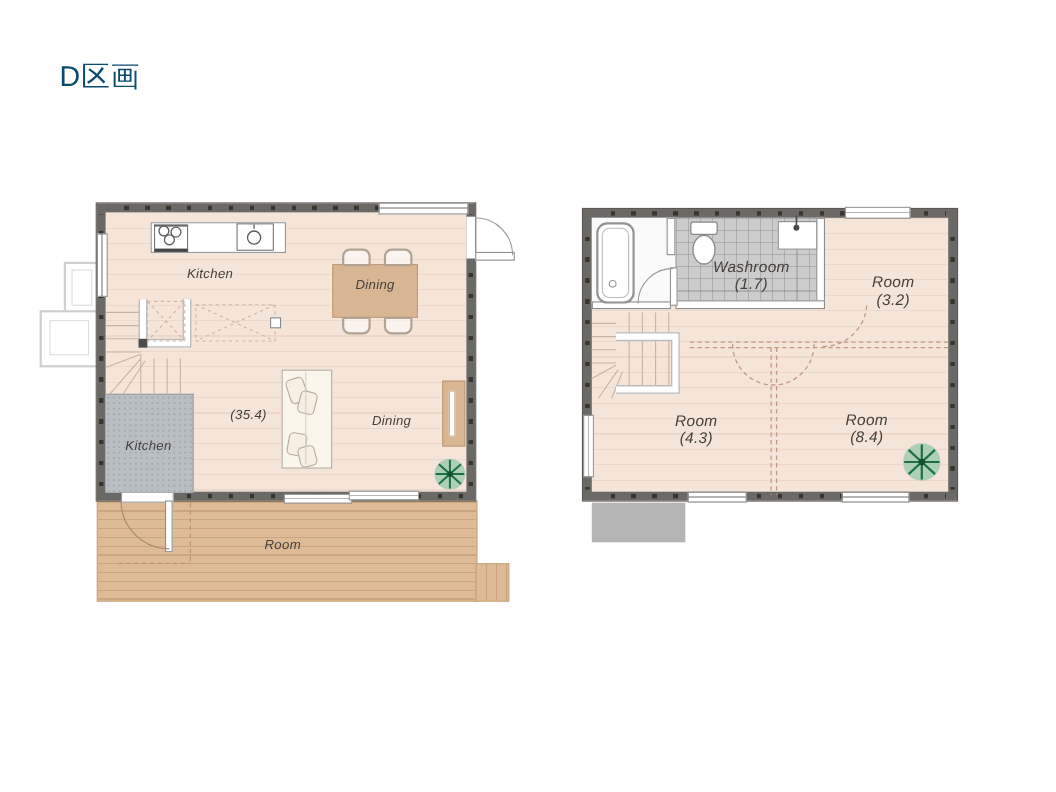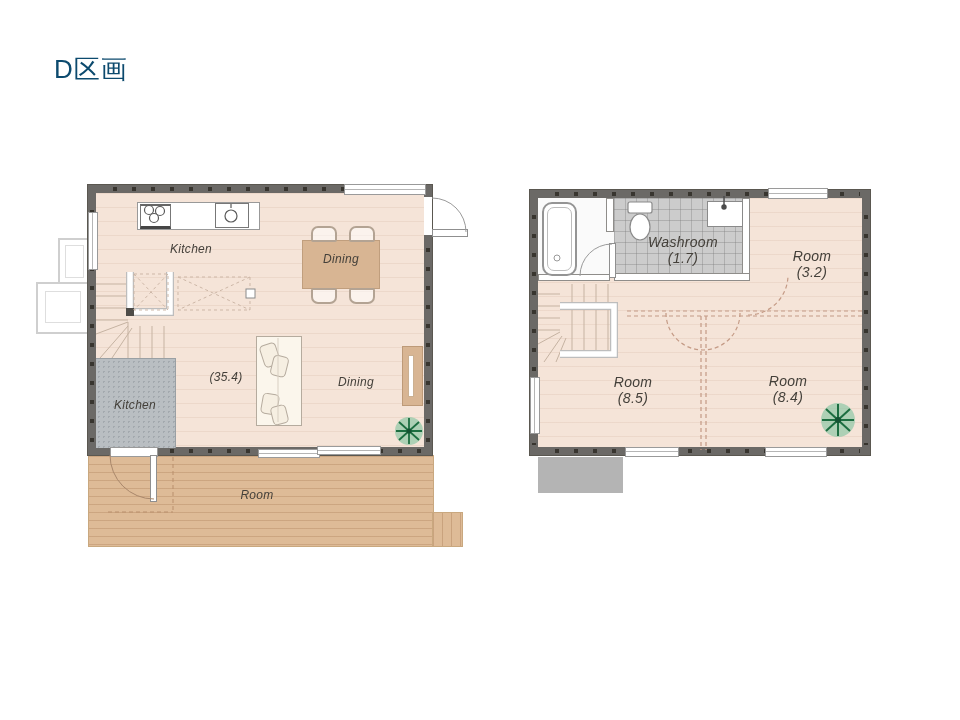--- a/index.html
+++ b/index.html
@@ -142,21 +142,21 @@
     <div class="lbl small" style="left:683px;top:250px;">
       <div>Washroom</div>
       <div>(1.7)</div>
     </div>
     <div class="lbl small" style="left:812px;top:264px;">
       <div>Room</div>
       <div>(3.2)</div>
     </div>
     <div class="lbl small" style="left:633px;top:390px;">
       <div>Room</div>
-      <div>(8.5)</div>
+      <div>(4.3)</div>
     </div>
     <div class="lbl small" style="left:788px;top:389px;">
       <div>Room</div>
       <div>(8.4)</div>
     </div>
   </div>
 
   <svg class="overlay" width="960" height="720" viewBox="0 0 960 720" xmlns="http://www.w3.org/2000/svg">
 
     <g stroke="#c6b3a2" stroke-width="1" fill="none">

